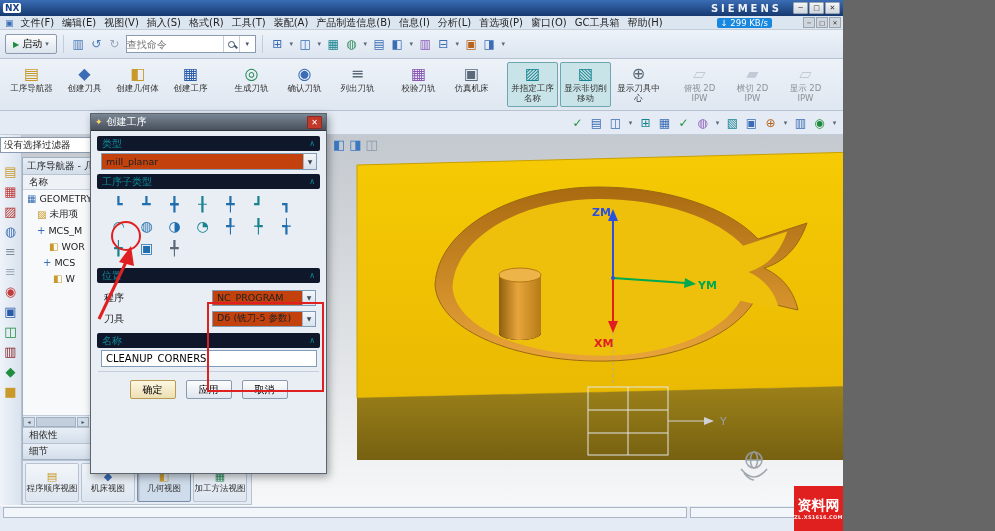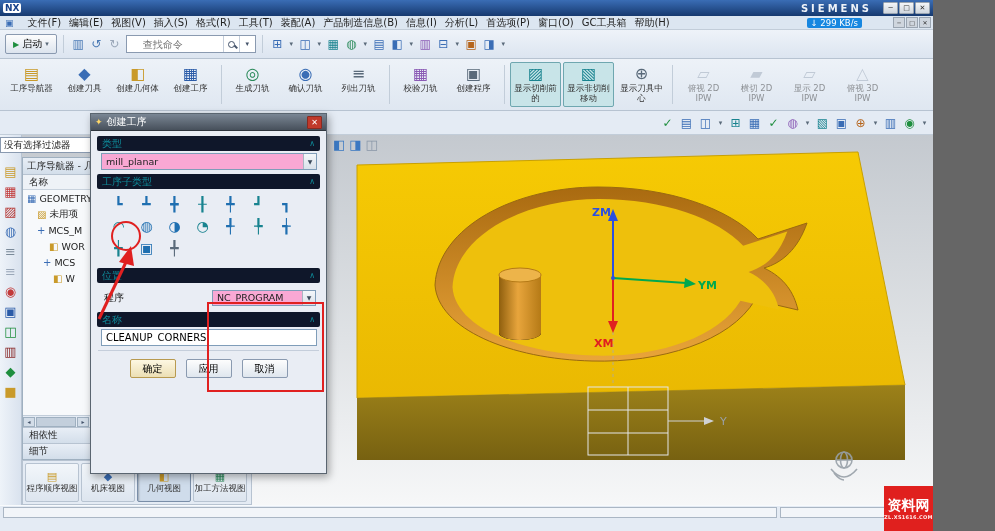--- a/index.html
+++ b/index.html
@@ -1,45 +1,45 @@
 <!DOCTYPE html>
 <html><head>
 <meta charset="utf-8">
 <style>
   * { margin:0; padding:0; box-sizing:border-box; }
   body { font-family:"DejaVu Sans","Liberation Sans",sans-serif; background:#666; }
-  .screen { position:relative; width:933px; height:531px; overflow:hidden; background:#e4ebf4; font-size:11px; color:#222; }
+  .screen { position:relative; width:843px; height:531px; overflow:hidden; background:#e4ebf4; font-size:11px; color:#222; }
   .spacer { flex:1; }
 
   
   .titlebar { height:16px; display:flex; align-items:center; padding:0 3px; background:linear-gradient(#3a6db5,#16396f); color:#fff; font-size:10px; }
   .nx-logo { background:#fff; color:#17418a; font-weight:bold; font-size:9px; padding:0 2px; border-radius:2px; margin-right:5px; }
   .title-text { white-space:nowrap; }
   .brand { letter-spacing:3px; font-weight:bold; font-size:10px; color:#eef2f8; margin-right:10px; }
   .winbtn { width:15px; height:12px; margin-left:1px; display:flex; align-items:center; justify-content:center; background:linear-gradient(#f4f6f8,#cfd6de); color:#333; font-size:7px; border:1px solid #9aa5b1; border-radius:1px; }
 
   
   .menubar { height:14px; display:flex; align-items:center; background:#dce6f1; border-bottom:1px solid #c2cdd9; font-size:10px; padding:0 2px; }
   .menu-win-icon { font-size:9px; color:#3a6db5; margin:0 3px; }
-  .menus { display:flex;margin-left:7px; }
+  .menus { display:flex; }
   .menu-item { padding:0 4px; white-space:nowrap; cursor:default; }
   .net-badge { background:#1787e0; color:#fff; font-size:8.5px; padding:0 4px; border-radius:2px; margin-right:30px; }
   .docbtn { width:12px; height:11px; margin-left:1px; display:flex; align-items:center; justify-content:center; background:#cfd6de; color:#333; font-size:6px; border:1px solid #9aa5b1; }
 
   
   .toolbar { height:29px; display:flex; align-items:center; gap:3px; background:linear-gradient(#eef3f9,#dce5f0); border-bottom:1px solid #b7c3d1; padding:0 5px; }
   .start-btn { height:20px; display:flex; align-items:center; gap:3px; padding:0 7px; background:linear-gradient(#fdfdfd,#dce4ee); border:1px solid #8a9ab0; border-radius:2px; font-size:10px; font-family:inherit; }
   .start-ico { color:#1e8e3e; font-size:8px; }
   .caret { font-size:7px; color:#5a6a7a; }
   .tsep { width:1px; height:18px; background:#c2cdd9; margin:0 3px; }
   .ticon { width:17px; height:17px; display:flex; align-items:center; justify-content:center; font-size:12px; border:1px solid transparent; border-radius:2px; }
   .ticon.caret { width:9px; font-size:7px; }
   .icon-row { display:flex; align-items:center; gap:1px; }
   .searchbox { width:130px; height:18px; display:flex; align-items:center; background:#fff; border:1px solid #8a9ab0; }
-  .searchbox input { border:0; outline:0; flex:1; min-width:0; font-size:10px; padding:0 16px; font-family:Liberation Serif, serif; background:transparent; }
+  .searchbox input { border:0; outline:0; flex:1; min-width:0; font-size:10px; padding:0 0; font-family:Liberation Serif, serif; background:transparent; }
   .sbtn { width:16px; height:16px; display:flex; align-items:center; justify-content:center; border-left:1px solid #c5cedb; color:#44536a; }
   .mag { width:7px; height:7px; border:1.5px solid #44536a; border-radius:50%; position:relative; }
   .mag::after { content:""; position:absolute; width:4px; height:1.5px; background:#44536a; transform:rotate(45deg); right:-4px; bottom:-1px; }
 
   
   .ribbon { height:52px; display:flex; align-items:stretch; background:linear-gradient(#edf2f8,#dfe7f1); border-bottom:1px solid #b7c3d1; padding:2px 2px; }
   .rgroup { display:flex; align-items:flex-start; gap:2px; padding:1px 4px; }
   .rsep { width:1px; background:#c2cdd9; margin:4px 1px; }
   .rbtn { width:51px; display:flex; flex-direction:column; align-items:center; font-size:8.5px; color:#333; line-height:1.15; text-align:center; padding:2px 1px; border:1px solid transparent; border-radius:2px; }
   .rbtn .ric { font-size:16px; height:19px; }
@@ -82,21 +82,21 @@
   .vtab.active { background:#cfdceb; border-color:#7a8ea8; box-shadow:inset 1px 1px 2px rgba(0,0,0,.25); }
 
   
   .dialog { position:absolute; left:90px; top:113px; width:237px; height:361px; background:#e9edf4; border:1px solid #5a6570; box-shadow:2px 3px 8px rgba(0,0,0,.35); z-index:20; }
   .dlg-title { height:17px; display:flex; align-items:center; gap:4px; padding:0 4px; background:linear-gradient(#7a8694,#47505b); border-bottom:1px solid #2e353d; color:#fff; font-size:10px; }
   .dlg-gear { font-size:9px; color:#ffd867; }
   .dlg-close { margin-left:auto; width:15px; height:13px; display:flex; align-items:center; justify-content:center; background:#c0392b; color:#fff; font-size:8px; border:1px solid #8a2a20; border-radius:1px; }
   .dlg-body { padding:3px 5px; }
   .sec-hdr { height:15px; margin:2px 1px; display:flex; align-items:center; justify-content:space-between; background:#0f172a; border-radius:2px; padding:0 5px; font-size:10px; color:#0e8a99; }
   .chev { font-size:8px; color:#0e8a99; }
-  .combo { display:flex; align-items:center; background:#f9a8d4; border:1px solid #7f9db9; height:16px; }
+  .combo { display:flex; align-items:center; background:#c2410c; border:1px solid #7f9db9; height:16px; }
   .combo.wide { margin:2px 5px 4px; width:216px; height:17px; }
   .combo-text { flex:1; padding:0 4px; font-size:9.5px; white-space:nowrap; overflow:hidden; }
   .sub-grid { display:grid; grid-template-columns:repeat(7,27px); grid-auto-rows:20px; gap:2px 1px; padding:4px 2px 7px 10px; }
   .sub-icon { width:25px; height:18px; display:flex; align-items:center; justify-content:center; font-size:14px; border:1px solid transparent; border-radius:2px; }
   .loc-rows { padding:2px 0; }
   .loc-row { height:21px; display:flex; align-items:center; padding-left:8px; }
   .loc-label { width:108px; font-size:10px; }
   .loc-row .combo { width:104px; }
   .name-input { display:block; margin:2px 5px 4px; width:216px; height:17px; border:1px solid #7f9db9; font-size:10px; padding:0 4px; font-family:inherit; }
   .dlg-sep { border-top:1px solid #c5cedb; margin:4px 2px; }
@@ -240,29 +240,29 @@
       </div>
     <div class="rsep"></div>
     <div class="rgroup">
 
     <div class="rbtn">
           <span class="ric" style="color: rgb(138, 90, 181);">▦</span>
           <span class="rlbl">校验刀轨</span>
         </div>
         <div class="rbtn">
           <span class="ric" style="color: rgb(90, 106, 122);">▣</span>
-          <span class="rlbl">创建程序</span>
+          <span class="rlbl">仿真机床</span>
         </div>
       </div>
     <div class="rsep"></div>
     <div class="rgroup">
 
     <div class="rbtn active">
           <span class="ric" style="color: rgb(24, 131, 143);">▨</span>
-          <span class="rlbl">显示切削前的</span>
+          <span class="rlbl">并指定工序名称</span>
         </div>
         <div class="rbtn active">
           <span class="ric" style="color: rgb(24, 131, 143);">▧</span>
           <span class="rlbl">显示非切削移动</span>
         </div>
         <div class="rbtn">
           <span class="ric" style="color: rgb(90, 106, 122);">⊕</span>
           <span class="rlbl">显示刀具中心</span>
         </div>
       </div>
@@ -530,20 +530,27 @@
       <div class="loc-rows">
 
           <div class="loc-row">
             <span class="loc-label">程序</span>
             <span class="combo">
               <span class="combo-text">NC_PROGRAM</span>
               <span class="combo-arr">▼</span>
             </span>
           </div>
 
+          <div class="loc-row">
+            <span class="loc-label">刀具</span>
+            <span class="combo">
+              <span class="combo-text">D6 (铣刀-5 参数)</span>
+              <span class="combo-arr">▼</span>
+            </span>
+          </div>
 
 
         </div>
       <div class="sec-hdr">
         <span>名称</span>
         <span class="chev">∧</span>
       </div>
       <input class="name-input" value="CLEANUP_CORNERS" style="">
       <div class="dlg-sep"></div>
       <div class="dlg-buttons">

